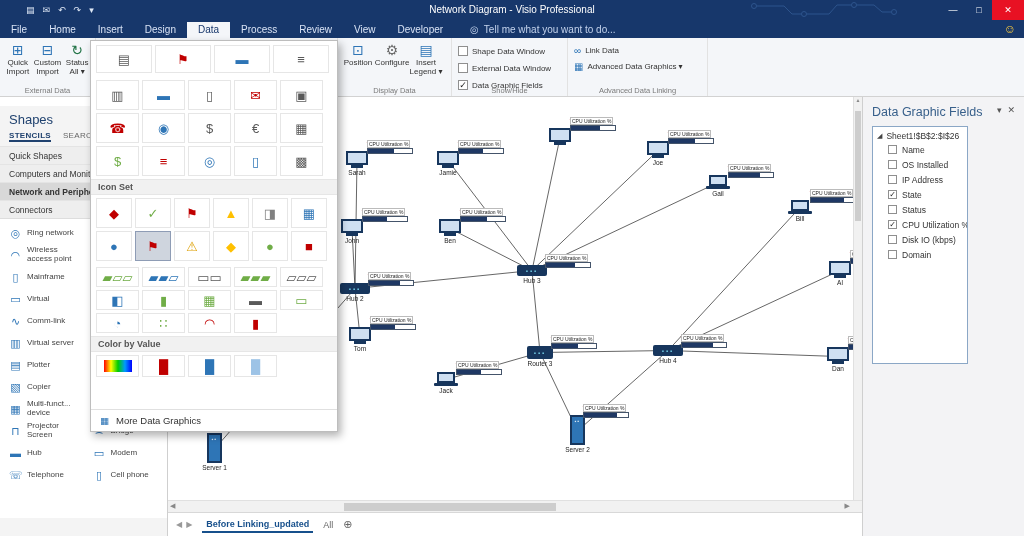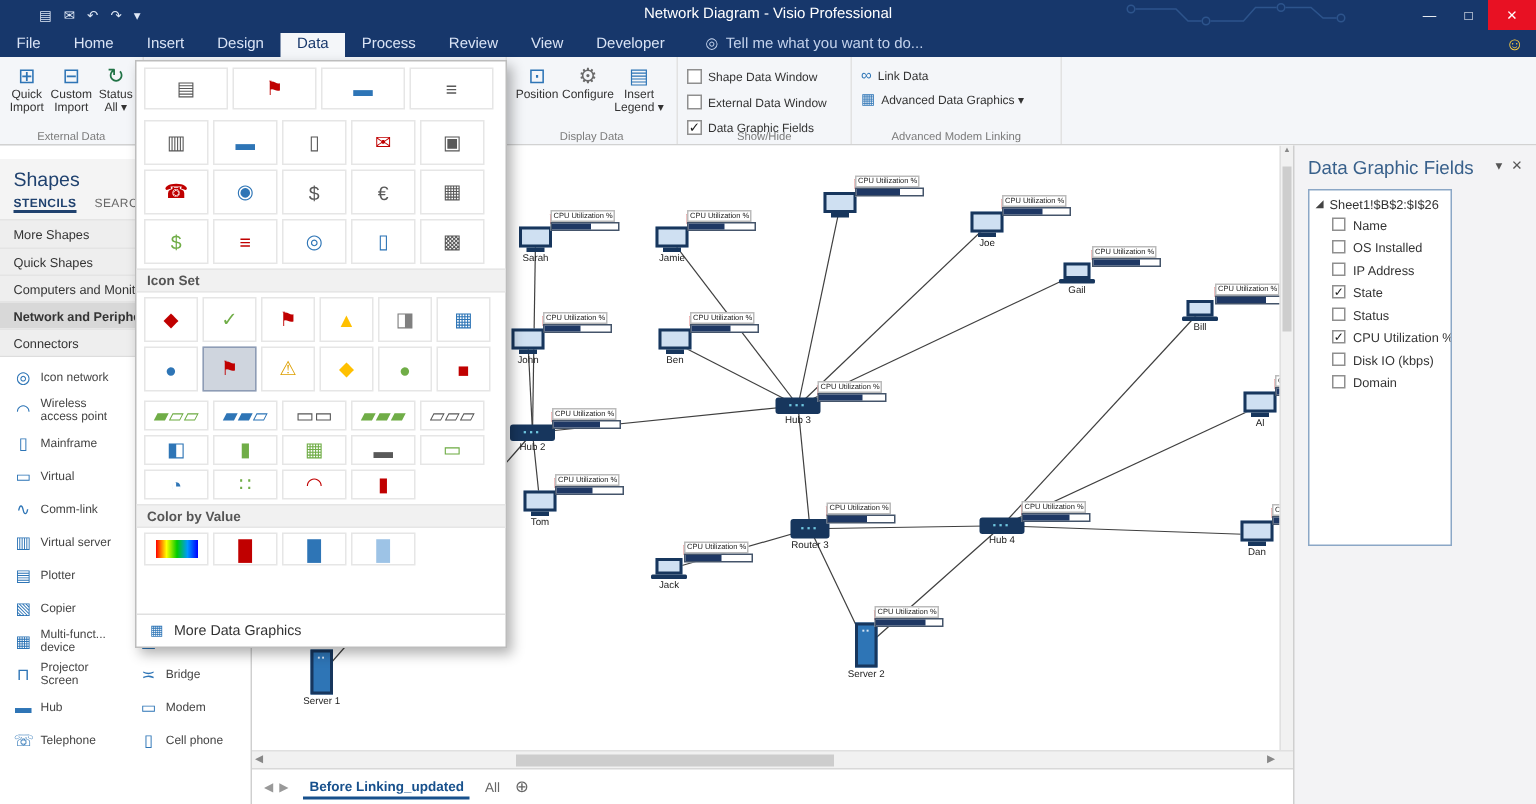--- a/index.html
+++ b/index.html
@@ -209,53 +209,49 @@
         <div class="smallcol">
           <div class="smallbtn">
             <span class="sbicon" style="color: rgb(46, 117, 182);">∞</span>
             <span>Link Data</span>
           </div>
           <div class="smallbtn">
             <span class="sbicon" style="color: rgb(46, 117, 182);">▦</span>
             <span>Advanced Data Graphics ▾</span>
           </div>
         </div>
-        <div class="glabel">Advanced Modem Linking</div>
+        <div class="glabel">Advanced Data Linking</div>
       </div>
     </div>
 
   <div class="shapes">
     <div class="shapes-title">Shapes</div>
     <div class="shapes-tabs">
       <span class="stab on">STENCILS</span>
       <span class="stab">SEARCH</span>
     </div>
     <div id="snav">
         <div class="snav-row">
-          <span>More Shapes</span>
-          <span>▸</span>
-        </div>
-        <div class="snav-row">
           <span>Quick Shapes</span>
         </div>
         <div class="snav-row">
           <span>Computers and Monitors</span>
         </div>
         <div class="snav-row active">
           <span>Network and Peripherals</span>
         </div>
         <div class="snav-row">
           <span>Connectors</span>
         </div>
       </div>
     <div class="shape-list">
       <div class="shape-col" id="scol1">
           <div class="shape-item">
             <span class="sicon">◎</span>
-            <span>Icon network</span>
+            <span>Ring network</span>
           </div>
           <div class="shape-item">
             <span class="sicon">◠</span>
             <span>Wireless access point</span>
           </div>
           <div class="shape-item">
             <span class="sicon">▯</span>
             <span>Mainframe</span>
           </div>
           <div class="shape-item">

